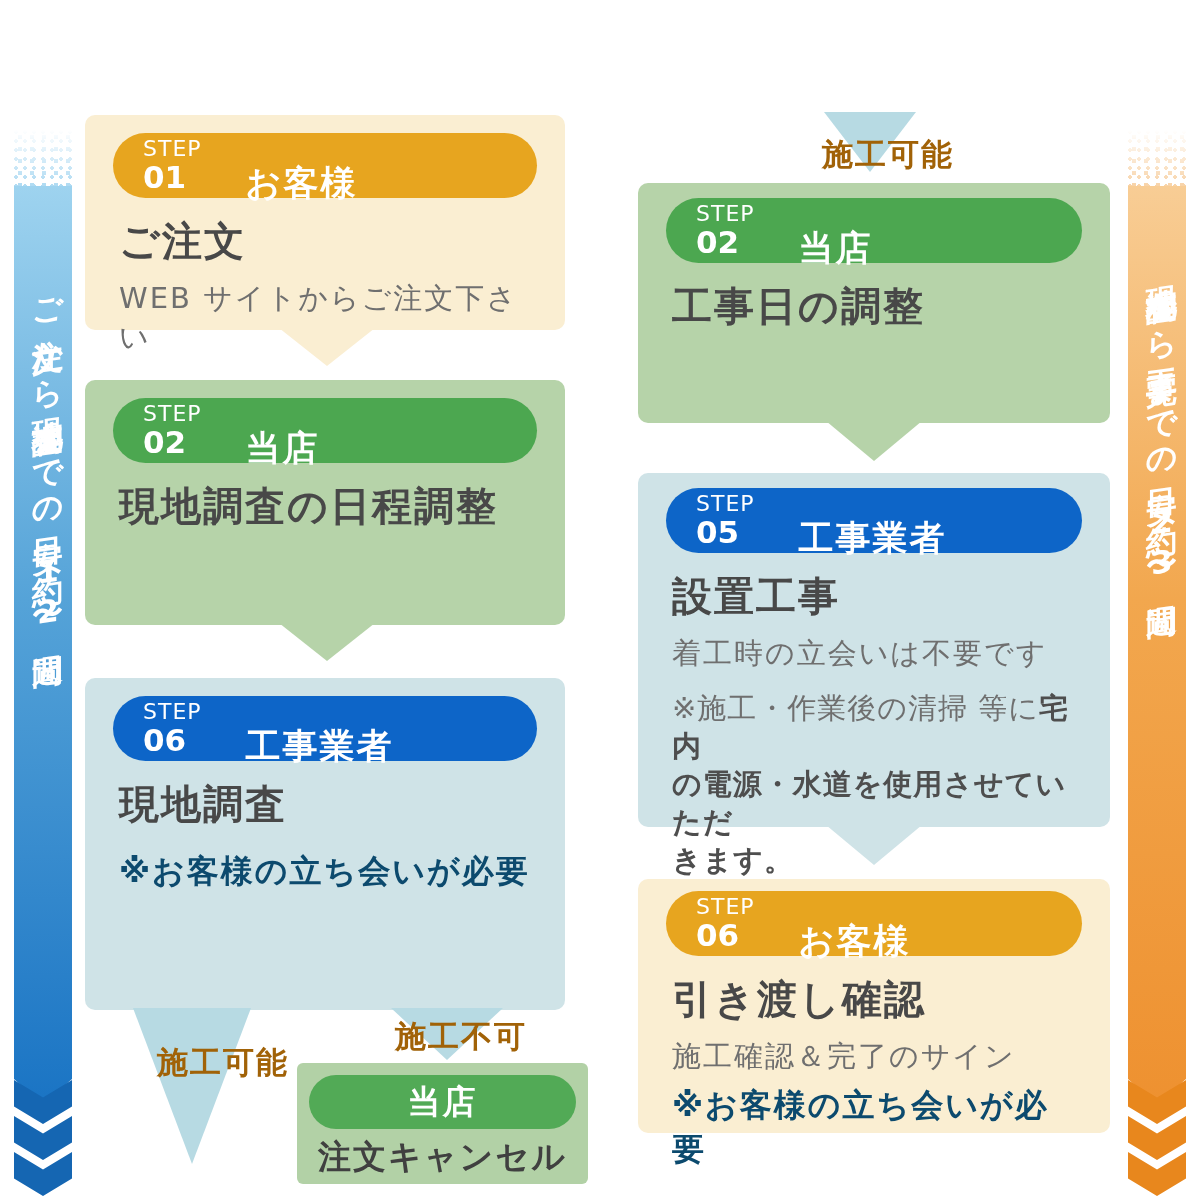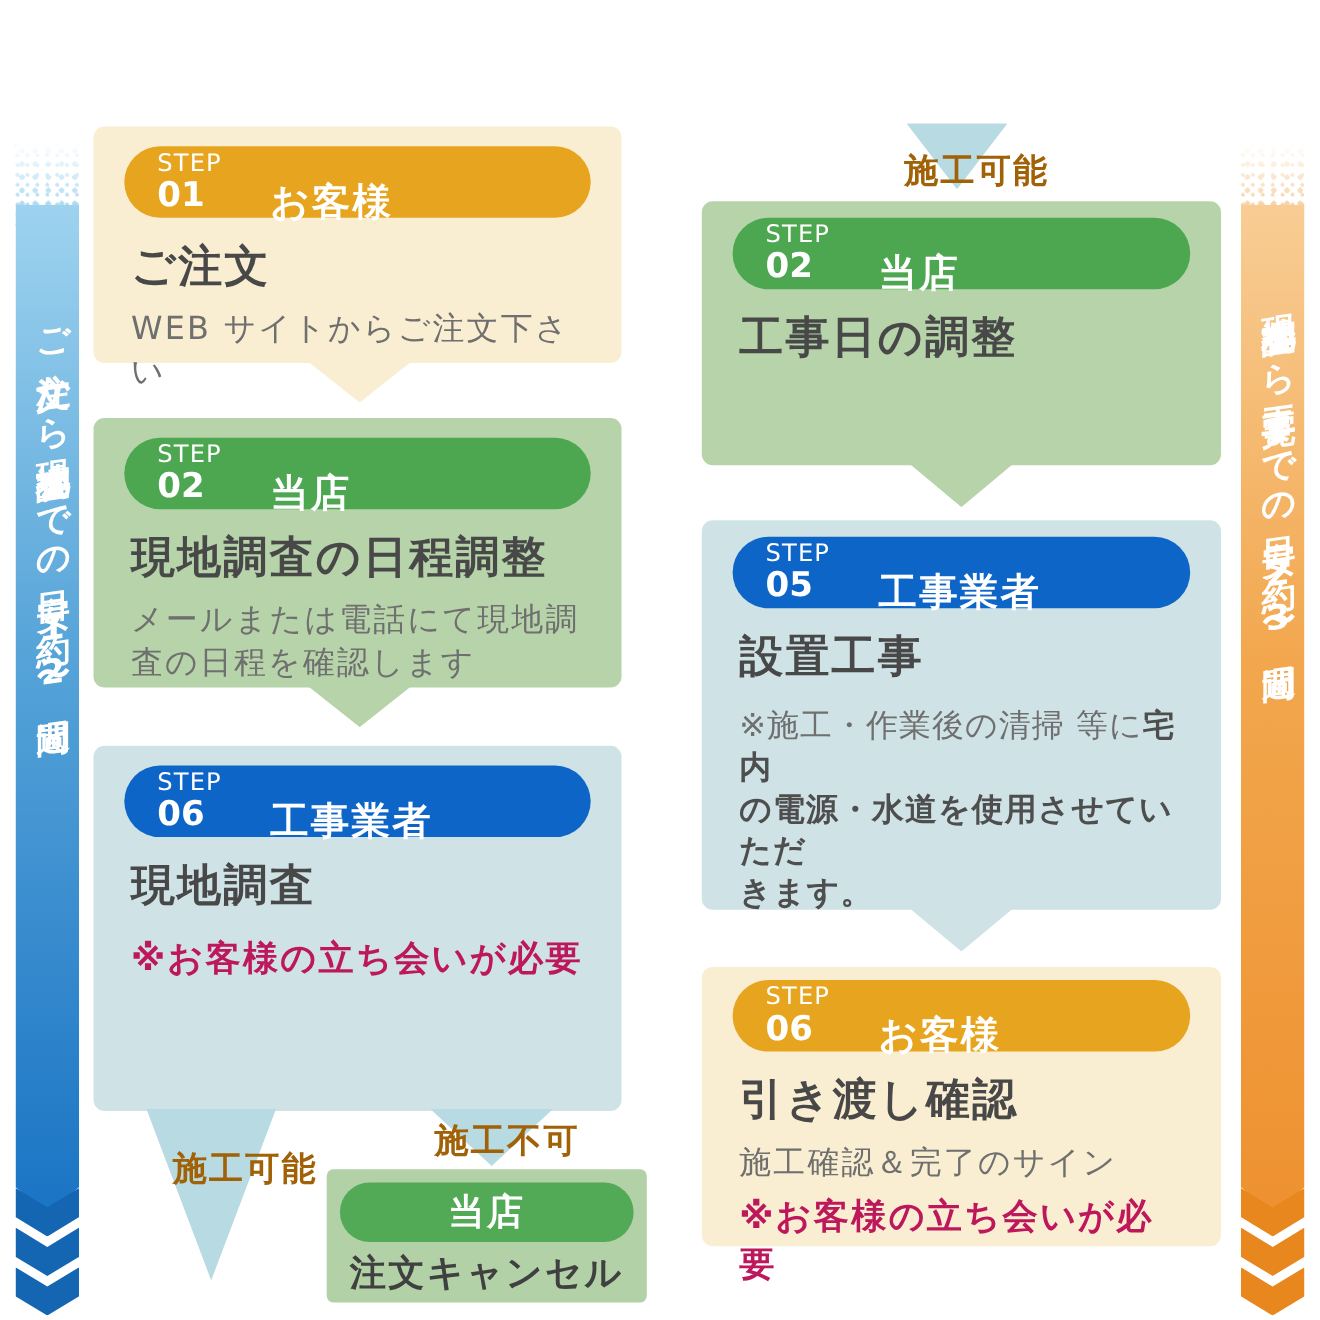--- a/index.html
+++ b/index.html
@@ -51,21 +51,21 @@
   .pill-orange{background:#e7a51f;}
   .pill-green{background:#4ca750;}
   .pill-blue{background:#0d65c8;}
   .stepcol{display:flex;flex-direction:column;align-items:flex-start;line-height:1;}
   .stepword{font-size:22px;font-weight:400;letter-spacing:1px;text-align:right;}
   .stepnum{font-size:31px;font-weight:700;margin-top:2px;}
   .actor{font-size:35px;font-weight:700;margin-left:44px;letter-spacing:2px;margin-top:35px;}
   .title{margin:16px 0 0 6px;font-size:40px;font-weight:700;color:#484848;letter-spacing:2px;}
   .body{margin:10px 0 0 6px;font-size:29px;color:#6f6f6f;letter-spacing:2px;
         line-height:39px;white-space:pre-line;}
-  .note-red{margin:18px 0 0 6px;font-size:32px;font-weight:700;color:#be185d;letter-spacing:2px;}
+  .note-red{margin:18px 0 0 6px;font-size:32px;font-weight:700;color:#0c4a6e;letter-spacing:2px;}
   .note5{margin:16px 0 0 6px;font-size:29px;color:#6f6f6f;letter-spacing:1px;
          line-height:38px;white-space:pre-line;}
   .note5 b{color:#4e4e4e;}
 
   
   .tail{position:absolute;clip-path:polygon(0 0,100% 0,50% 100%);}
   .t-cream{background:#faeed2;}
   .t-green{background:#b6d3a9;}
   .t-blue{background:#cfe3e7;}
   .t-arrow{background:#b7dae3;}
@@ -119,22 +119,20 @@
 
   <section class="panel bg-green" style="left:85px;top:380px;width:480px;height:245px">
     <div class="pill pill-green">
       <div class="stepcol">
         <span class="stepword">STEP</span>
         <span class="stepnum">02</span>
       </div>
       <span class="actor">当店</span>
     </div>
     <h2 class="title">現地調査の日程調整</h2>
-    <p class="body">メールまたは電話にて現地調
-査の日程を確認します</p>
   </section>
   <div class="tail t-green" style="left:279px;top:623px;width:96px;height:38px"></div>
 
   <section class="panel bg-blue" style="left:85px;top:678px;width:480px;height:332px">
     <div class="pill pill-blue">
       <div class="stepcol">
         <span class="stepword">STEP</span>
         <span class="stepnum">06</span>
       </div>
       <span class="actor">工事業者</span>
@@ -170,20 +168,21 @@
 
   <section class="panel bg-blue" style="left:638px;top:473px;width:472px;height:354px">
     <div class="pill pill-blue" style="margin-top:15px">
       <div class="stepcol">
         <span class="stepword">STEP</span>
         <span class="stepnum">05</span>
       </div>
       <span class="actor">工事業者</span>
     </div>
     <h2 class="title">設置工事</h2>
+    <p class="body">着工時の立会いは不要です</p>
     <p class="note5"><span>※施工・作業後の清掃 等に</span><b>宅内
 の電源・水道を使用させていただ
 きます。</b></p>
   </section>
   <div class="tail t-blue" style="left:826px;top:825px;width:96px;height:40px"></div>
 
   <section class="panel bg-cream" style="left:638px;top:879px;width:472px;height:254px">
     <div class="pill pill-orange" style="margin-top:12px">
       <div class="stepcol">
         <span class="stepword">STEP</span>

